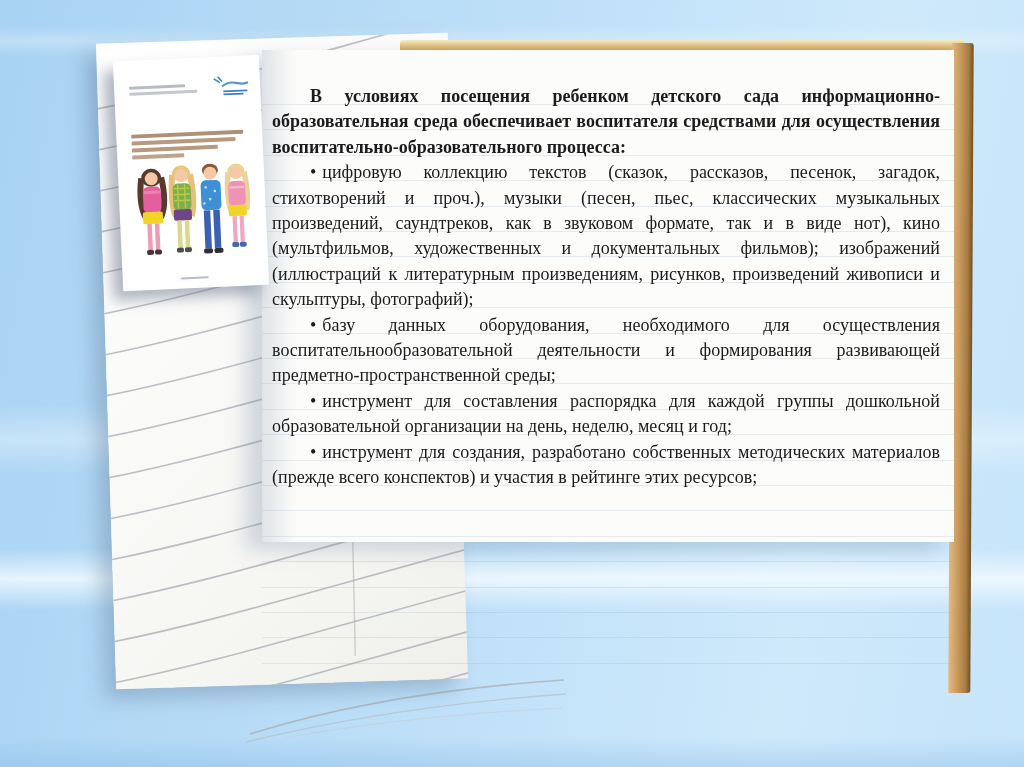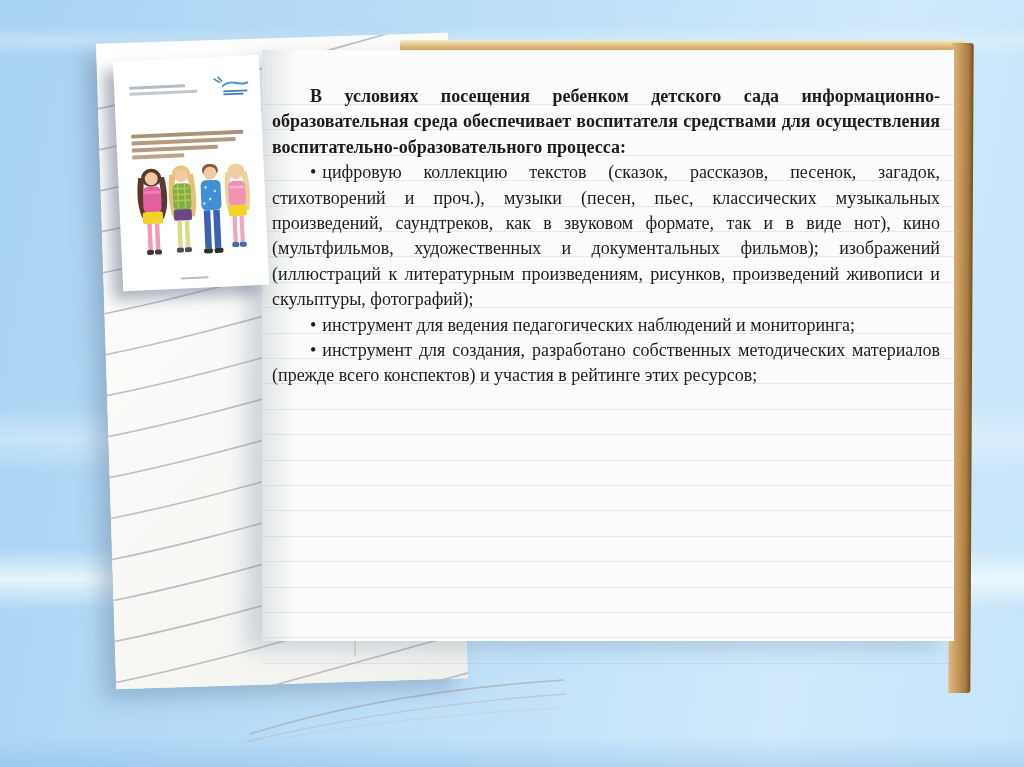--- a/index.html
+++ b/index.html
@@ -23,21 +23,21 @@
     background:linear-gradient(to right,#e2ba80 0%,#c89a5e 40%,#a87c42 78%,#6f5126 100%);
     border-radius:0 3px 3px 0;transform:rotate(.3deg);}
 
   .page-left{position:absolute;left:2px;top:10px;width:352px;height:646px;z-index:1;
     background:linear-gradient(135deg,#ffffff 0%,#f6f6f3 70%,#efefec 100%);
     transform:rotate(-1.8deg);box-shadow:-12px 10px 20px rgba(95,120,150,.38);overflow:hidden;}
   .page-left svg{position:absolute;left:0;top:0;}
 
   .curl{position:absolute;left:140px;top:640px;z-index:0;}
 
-  .page-right{position:absolute;left:158px;top:22px;width:692px;height:591px;z-index:3;
+  .page-right{position:absolute;left:158px;top:22px;width:692px;height:492px;z-index:3;
     background:#fcfcfa;box-shadow:-16px 8px 18px rgba(105,130,155,.28);}
   .page-right .fold{position:absolute;left:0;top:0;bottom:0;width:34px;
     background:linear-gradient(to right,rgba(150,165,180,.28),rgba(150,165,180,0));}
   .page-right .rules{position:absolute;left:0;top:54px;width:100%;height:580px;
     background:repeating-linear-gradient(180deg,rgba(140,162,188,.20) 0 1px,transparent 1px 25.4px);}
 
   .text-block{position:absolute;left:10px;top:34px;width:668px;z-index:4;
     font-size:18px;line-height:25.4px;color:#1b1b1d;text-align:justify;}
   .text-block p{margin:0;text-indent:38px;}
   .text-block p.intro{font-weight:bold;}
@@ -100,21 +100,22 @@
         </svg>
     </div>
 
     <div class="page-right">
       <div class="fold"></div>
       <div class="rules"></div>
 
       <div class="text-block">
         <p class="intro">В условиях посещения ребенком детского сада информационно-образовательная среда обеспечивает воспитателя средствами для осуществления воспитательно-образовательного процесса:</p>
         <p class="b"><span class="mk">•</span><span>цифровую коллекцию текстов (сказок, рассказов, песенок, загадок, стихотворений и проч.), музыки (песен, пьес, классических музыкальных произведений, саундтреков, как в звуковом формате, так и в виде нот), кино (мультфильмов, художественных и документальных фильмов); изображений (иллюстраций к литературным произведениям, рисунков, произведений живописи и скульптуры, фотографий);</span></p>
-        <p class="b"><span class="mk">•</span><span>инструмент для ведения педагогических наблюдений и мониторинга;</span></p>
+        <p class="b"><span class="mk">•</span><span>базу данных оборудования, необходимого для осуществления воспитательнообразовательной деятельности и формирования развивающей предметно-пространственной среды;</span></p>
+        <p class="b"><span class="mk">•</span><span>инструмент для составления распорядка для каждой группы дошкольной образовательной организации на день, неделю, месяц и год;</span></p>
         <p class="b"><span class="mk">•</span><span>инструмент для создания, разработано собственных методических материалов (прежде всего конспектов) и участия в рейтинге этих ресурсов;</span></p>
       </div>
     </div>
 
     <div class="cover">
       <div class="ln author1"></div>
       <div class="ln author2"></div>
       <svg class="logo" width="40" height="26">
         <path d="M4,6 L10,10 M8,4 L12,9" stroke="#3d7fc1" stroke-width="1.6" fill="none"></path>
         <path d="M12,14 q6,-5 14,-3 q8,2 12,0" stroke="#5b94cd" stroke-width="2.2" fill="none"></path>

